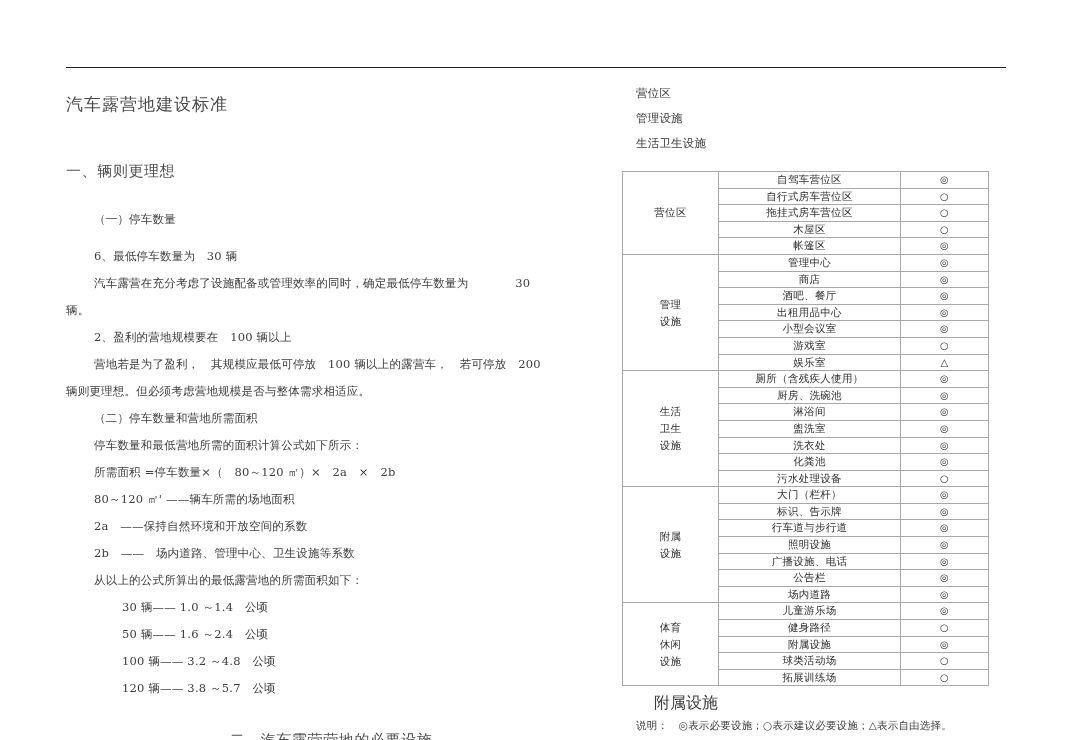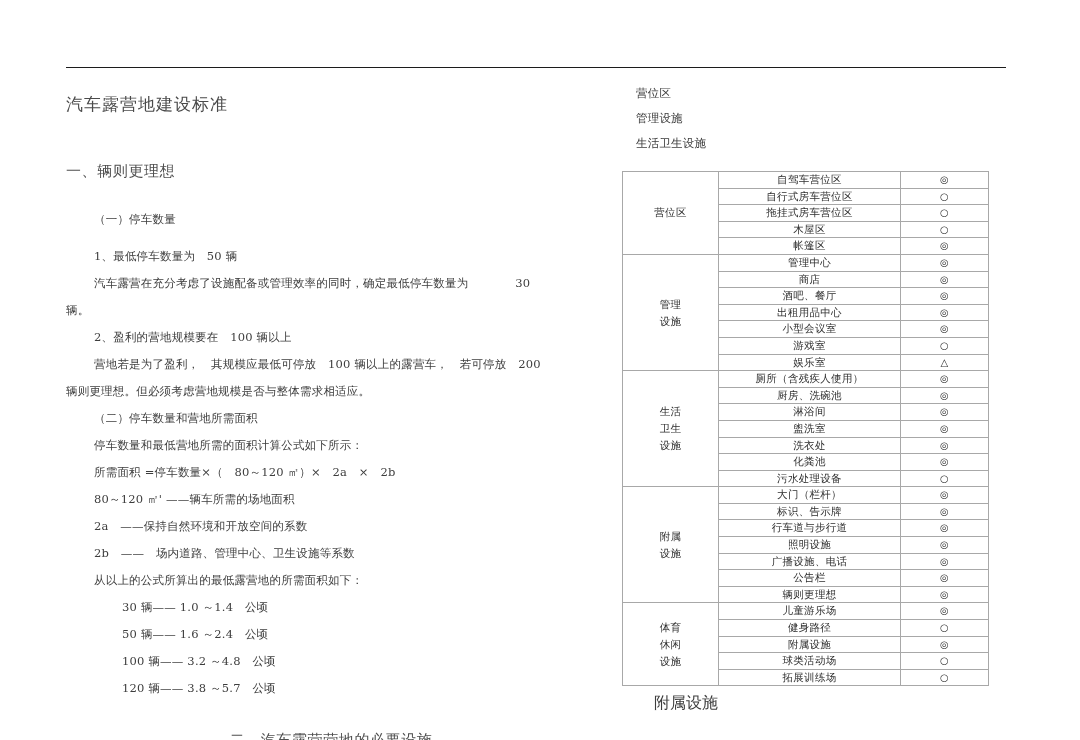--- a/index.html
+++ b/index.html
@@ -160,21 +160,21 @@
   <div class="top-rule"></div>
 
   <div class="left-col">
 
     <h1 class="doc-title">汽车露营地建设标准</h1>
 
     <h2 class="h2">一、辆则更理想</h2>
 
     <p class="para indent">（一）停车数量</p>
     <div class="spacer-sm"></div>
-    <p class="para indent">1、最低停车数量为　50 辆</p>
+    <p class="para indent">6、最低停车数量为　30 辆</p>
     <p class="para indent">汽车露营在充分考虑了设施配备或管理效率的同时，确定最低停车数量为　　　　30</p>
     <p class="para noindent">辆。</p>
     <p class="para indent">2、盈利的营地规模要在　100 辆以上</p>
     <p class="para indent">营地若是为了盈利，　其规模应最低可停放　100 辆以上的露营车，　若可停放　200</p>
     <p class="para noindent">辆则更理想。但必须考虑营地规模是否与整体需求相适应。</p>
 
     <p class="para indent">（二）停车数量和营地所需面积</p>
     <p class="para indent">停车数量和最低营地所需的面积计算公式如下所示：</p>
     <p class="para indent">所需面积 =停车数量×（　80～120 ㎡）×　2a　×　2b</p>
     <p class="para indent">80～120 ㎡' ——辆车所需的场地面积</p>
@@ -303,21 +303,21 @@
           </tr>
           <tr>
             <td>广播设施、电话</td>
             <td class="sym">◎</td>
           </tr>
           <tr>
             <td>公告栏</td>
             <td class="sym">◎</td>
           </tr>
           <tr>
-            <td>辆则更理想</td>
+            <td>场内道路</td>
             <td class="sym">◎</td>
           </tr>
           <tr>
             <td class="group" rowspan="5">体育<br>休闲<br>设施</td>
             <td>儿童游乐场</td>
             <td class="sym">◎</td>
           </tr>
           <tr>
             <td>健身路径</td>
             <td class="sym">○</td>
@@ -333,15 +333,16 @@
           <tr>
             <td>拓展训练场</td>
             <td class="sym">○</td>
           </tr>
         </tbody>
     </table>
   </div>
 
   <div class="tbl-foot" style="top: 651px;">
     <div class="foot-label">附属设施</div>
+    <div class="foot-note">说明：　◎表示必要设施；○表示建议必要设施；△表示自由选择。</div>
   </div>
 
 </div>
 
 </body></html>

